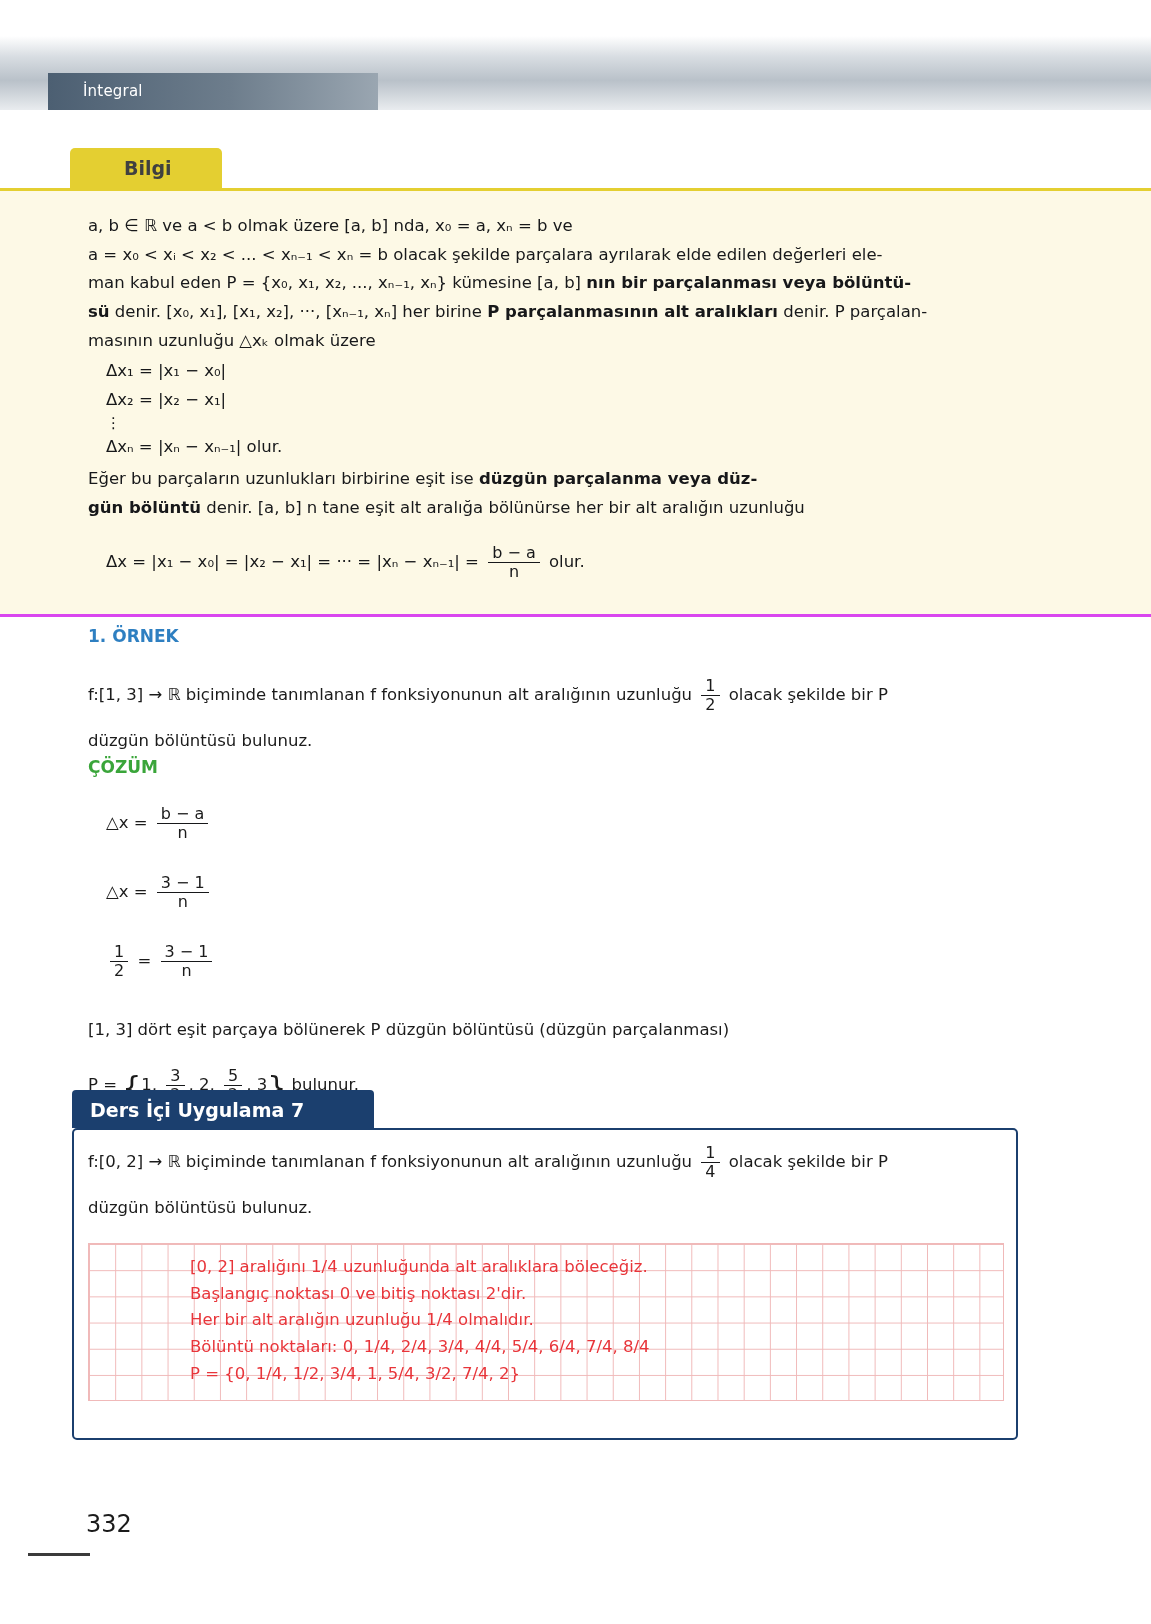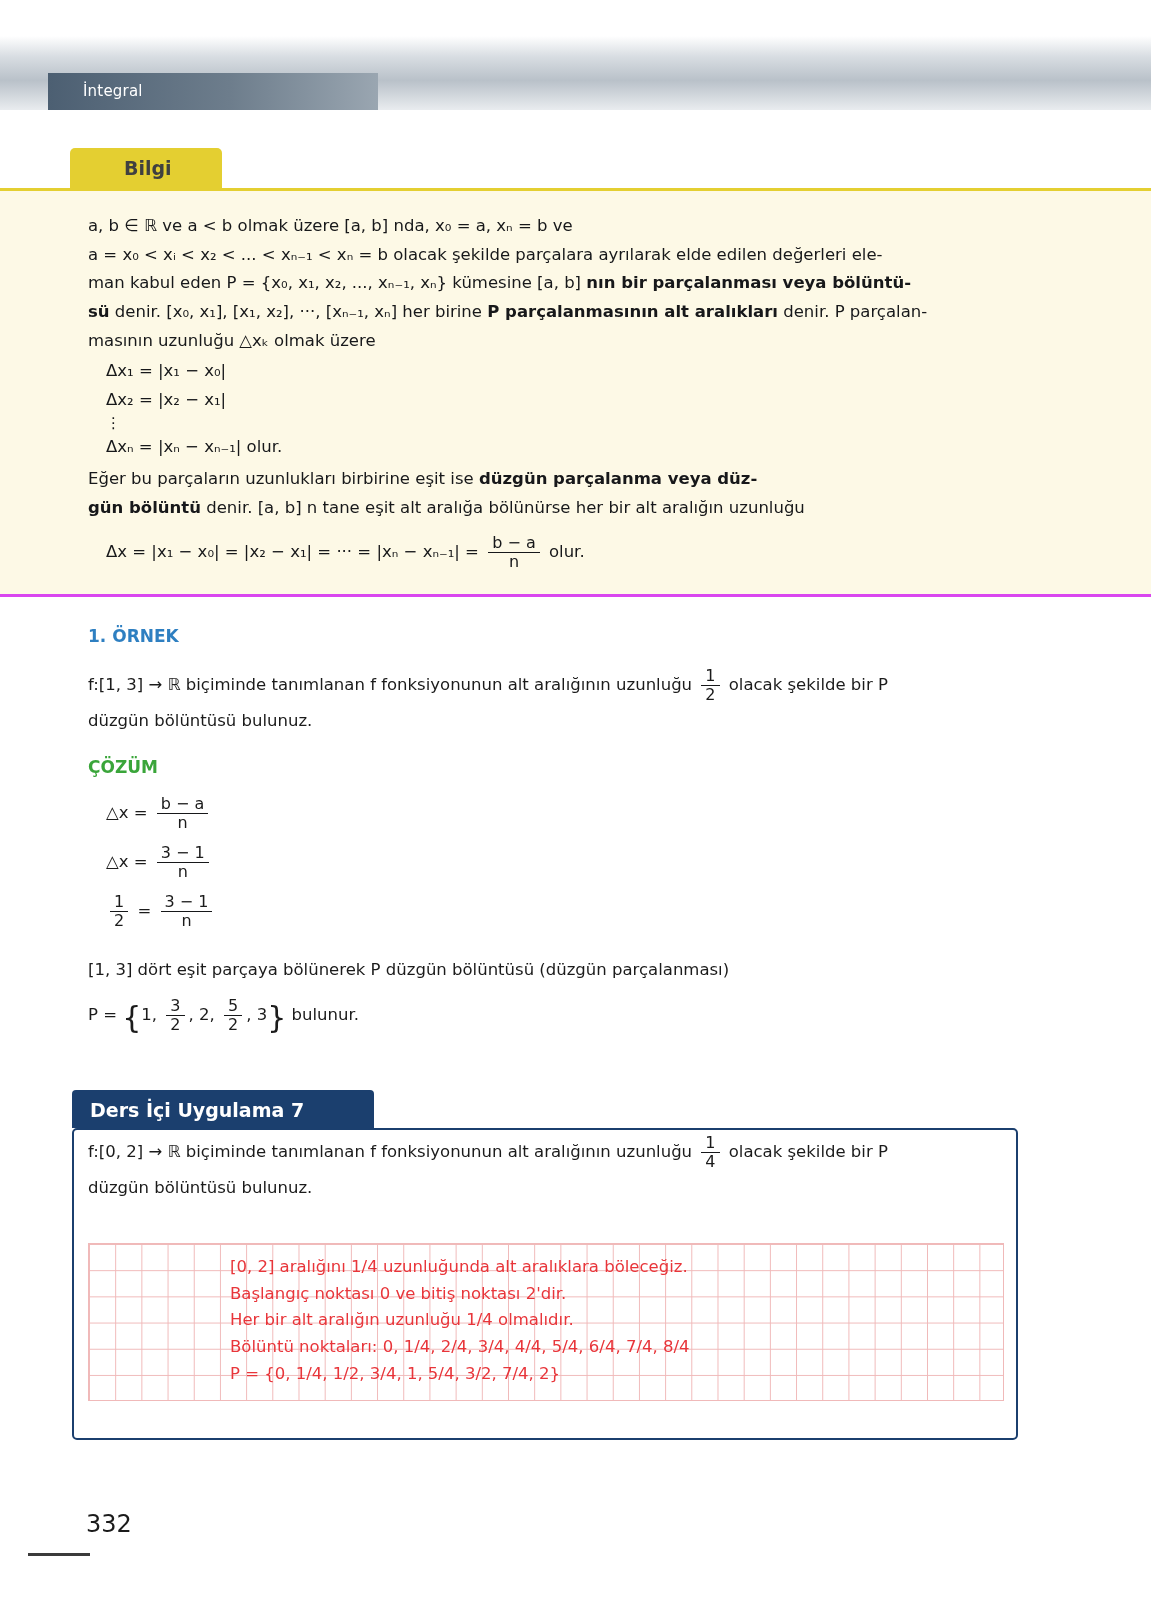--- a/index.html
+++ b/index.html
@@ -88,21 +88,21 @@
   }
   .bilgi-inner p { margin: 0 0 2px 0; }
   b { font-weight: bold; }
 
   
   .frac {
     display: inline-block;
     vertical-align: -0.62em;
     text-align: center;
     line-height: 1.12;
-    margin: 2px 4px;
+    margin: 12px 4px;
     font-size: .97em;
   }
   .frac .num { display: block; padding: 0 4px; }
   .frac .den { display: block; border-top: 1.4px solid #17181a; padding: 0 4px; }
   .mathline { margin: 3px 0 3px 0; }
   .vdots { letter-spacing: 0; line-height: .9; font-size: 15px; display:block; margin-left: 6px;}
 
   
   .ornek-title {
     position: absolute;
@@ -210,21 +210,20 @@
     box-sizing: border-box;
   }
   .handwriting {
     position: absolute;
     top: 1254px;
     left: 190px;
     width: 800px;
     font-size: 16.5px;
     line-height: 1.62;
     color: #e8353a;
-    margin-left: 40px;
   }
 
   
   .footer-rule {
     position: absolute;
     top: 1553px;
     left: 28px;
     width: 62px;
     height: 3px;
     background: #3b3b3b;

